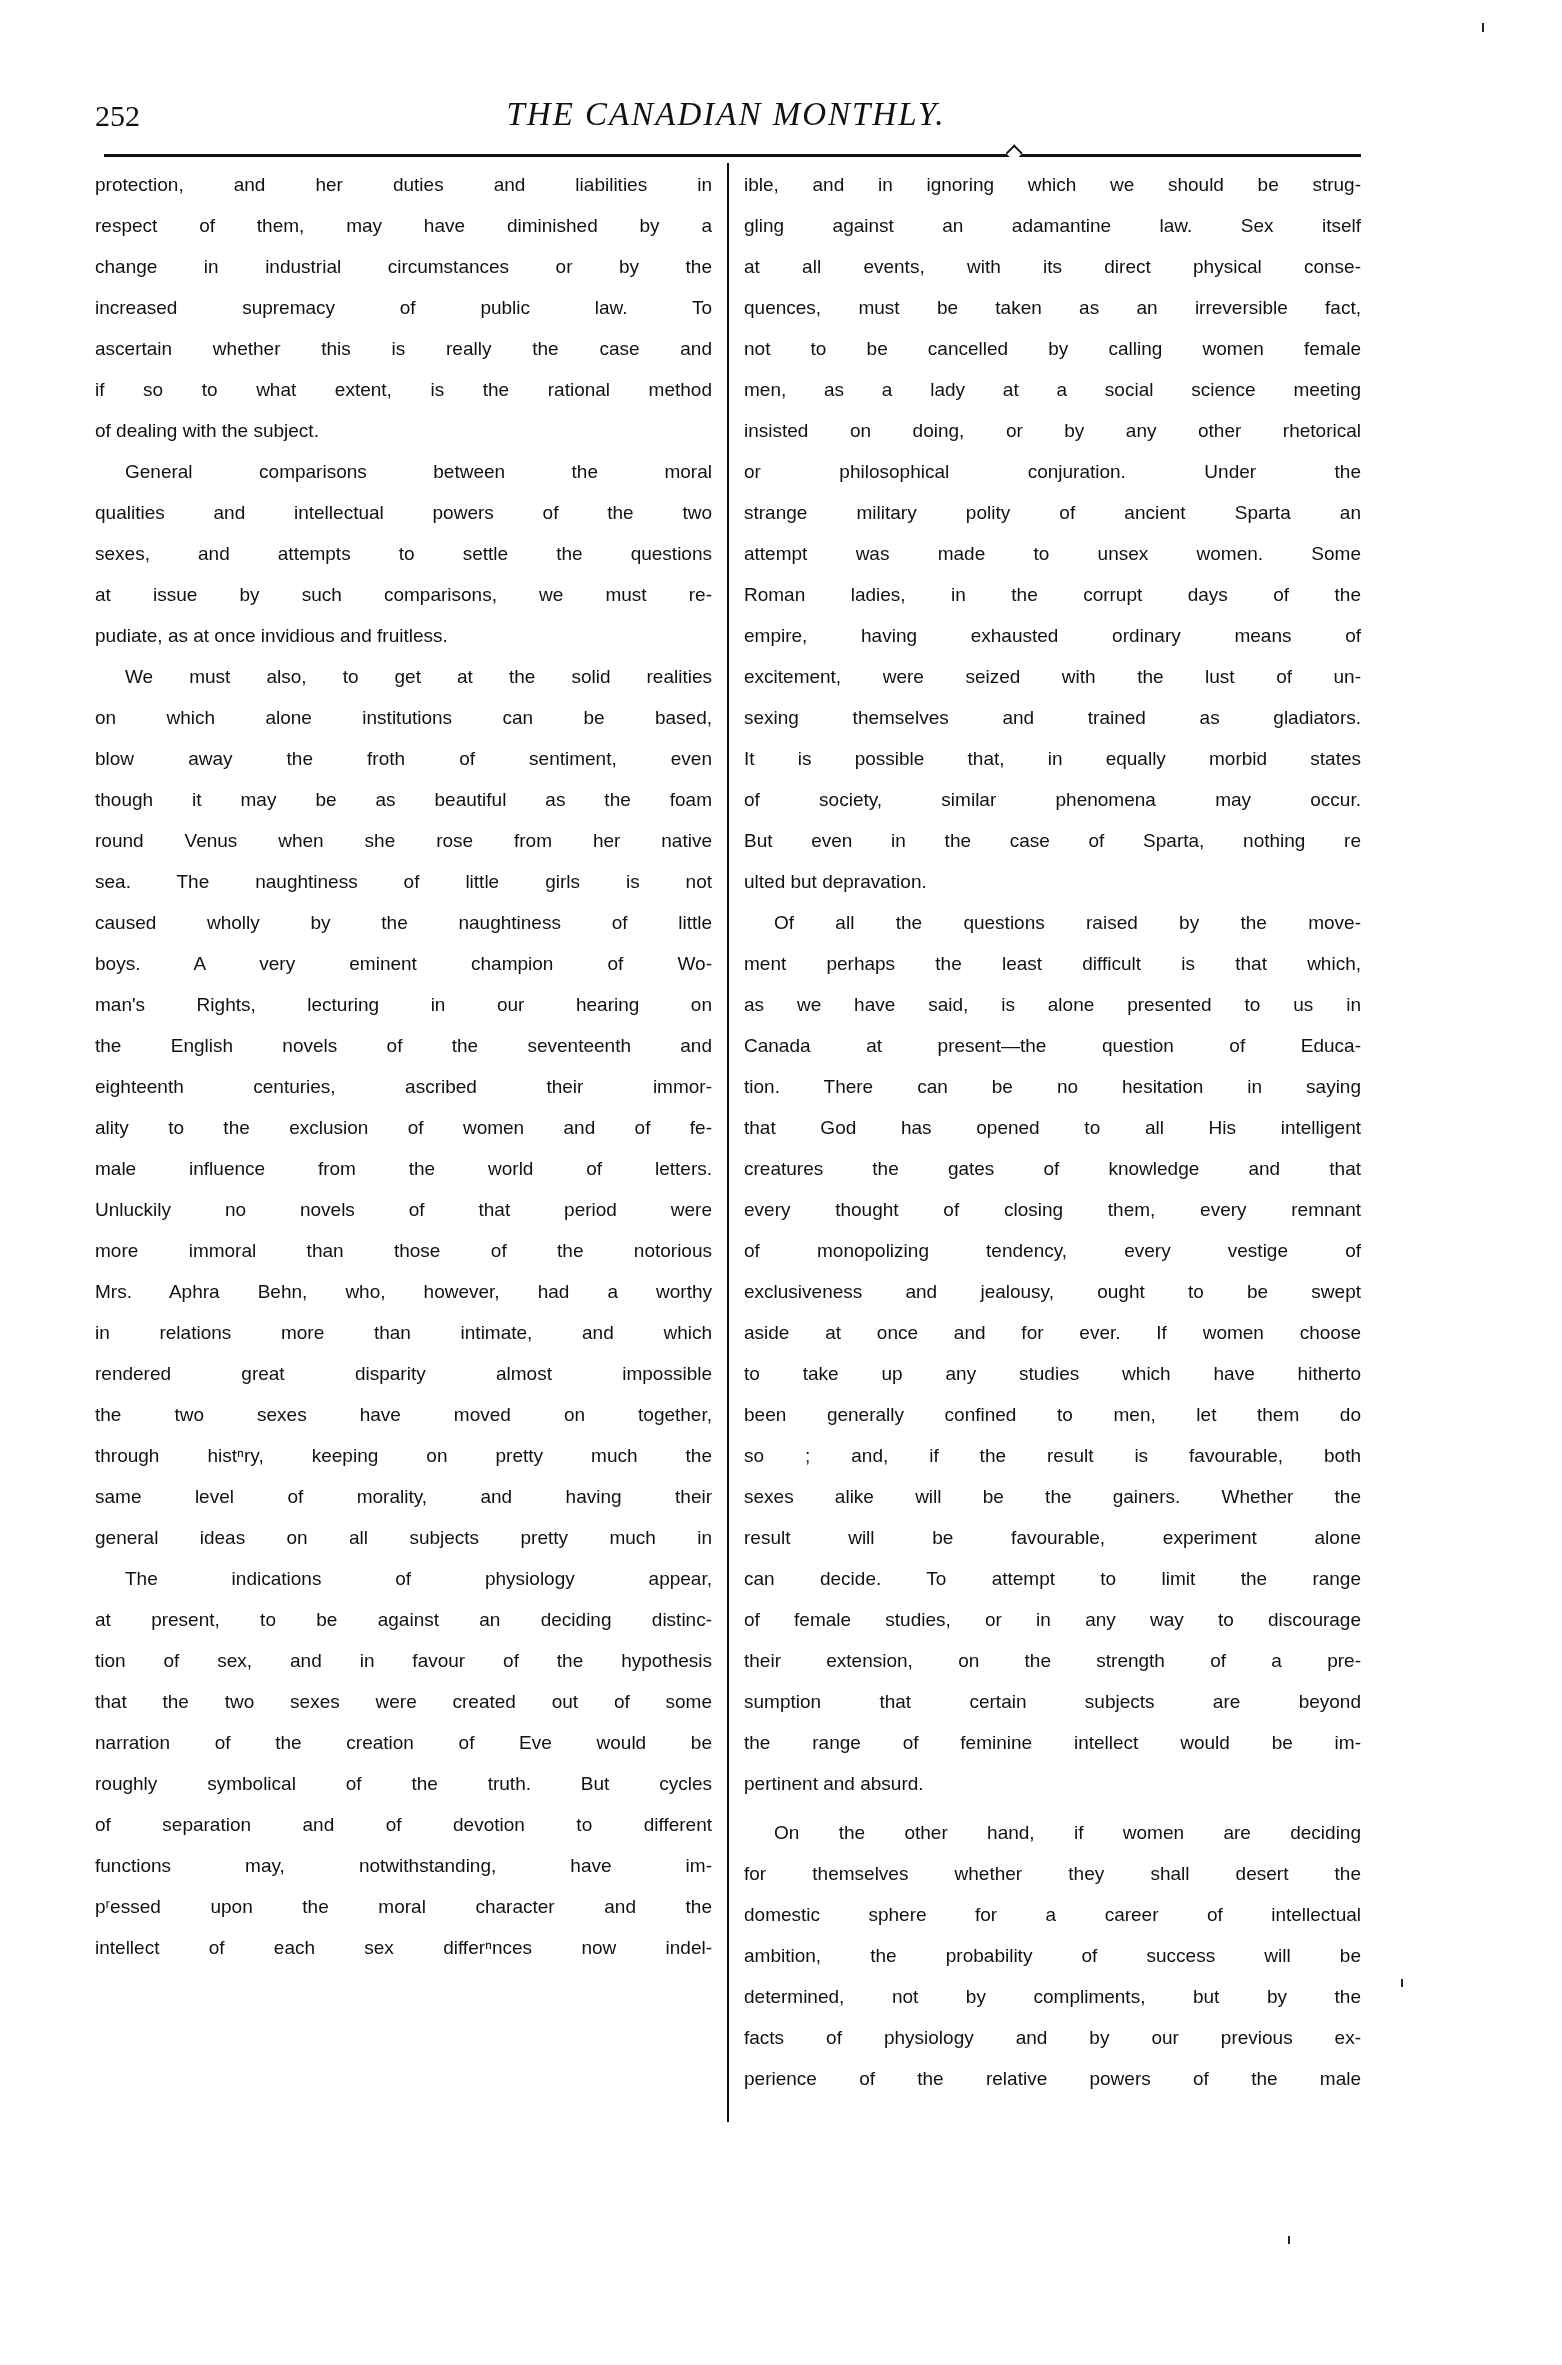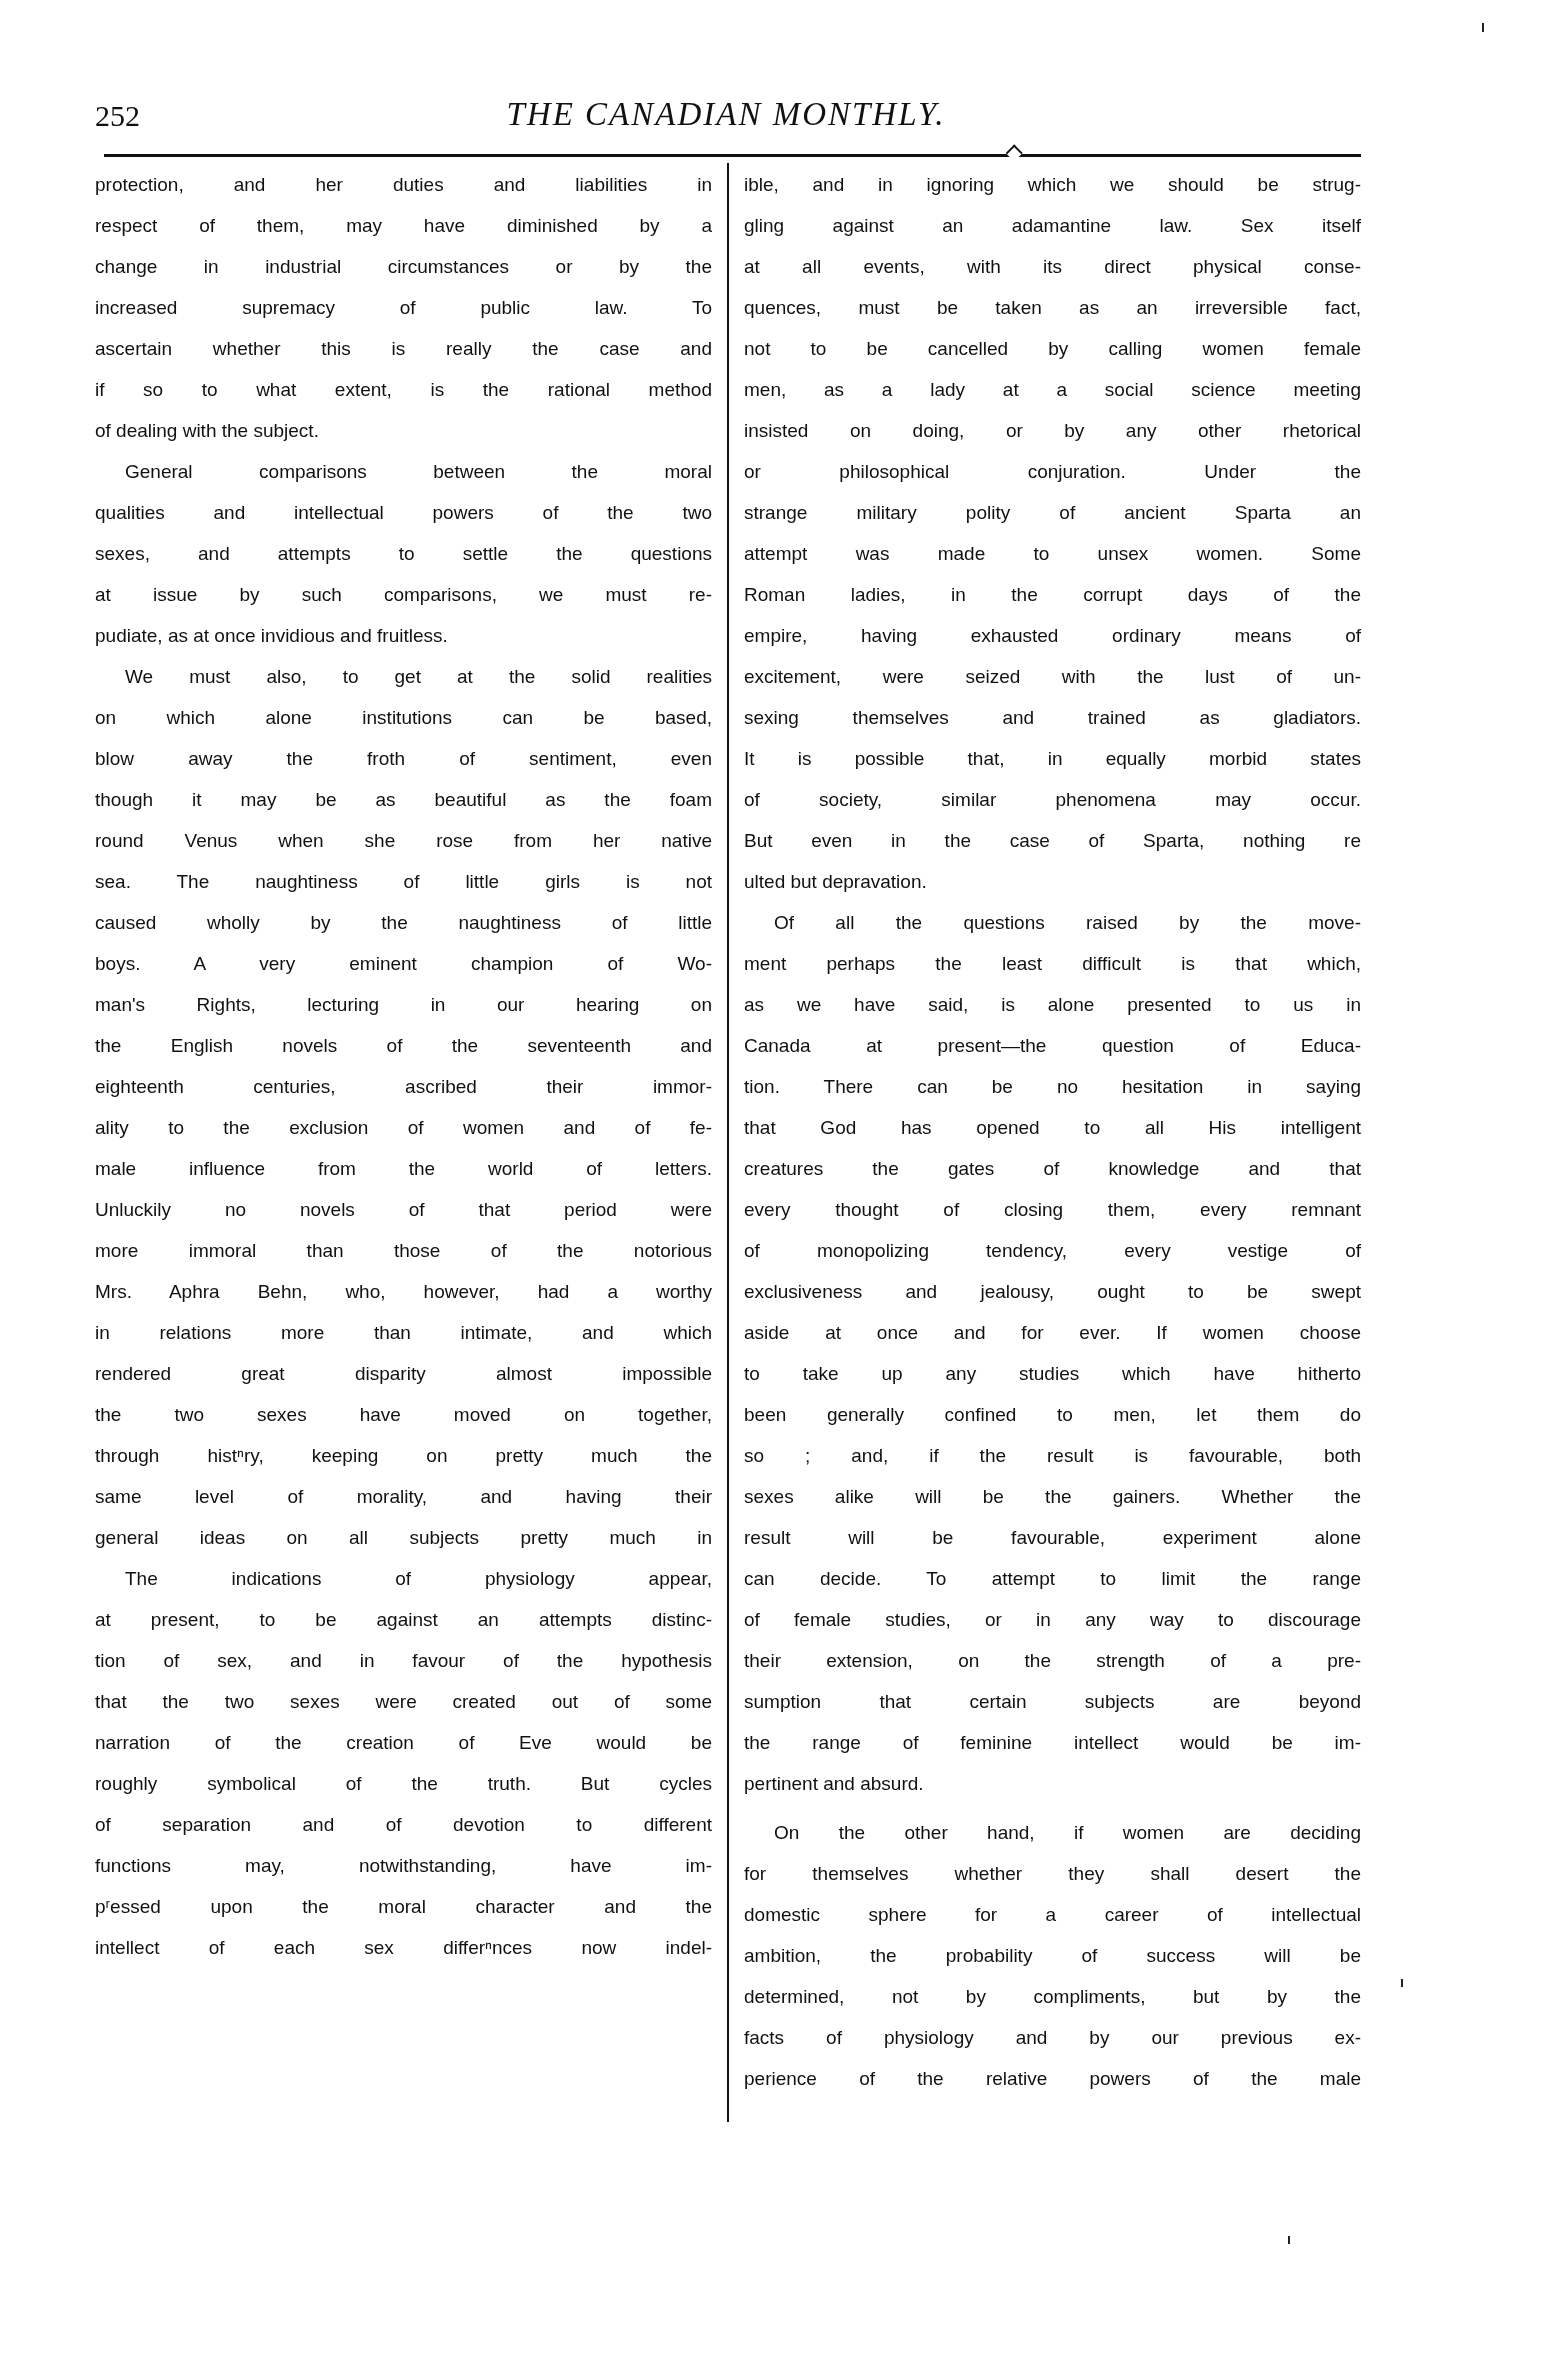--- a/index.html
+++ b/index.html
@@ -78,21 +78,21 @@
       <span class="line">Unluckily no novels of that period were</span>
       <span class="line">more immoral than those of the notorious</span>
       <span class="line">Mrs. Aphra Behn, who, however, had a worthy</span>
       <span class="line">in relations more than intimate, and which</span>
       <span class="line">rendered great disparity almost impossible</span>
       <span class="line">the two sexes have moved on together,</span>
       <span class="line">through histⁿry, keeping on pretty much the</span>
       <span class="line">same level of morality, and having their</span>
       <span class="line">general ideas on all subjects pretty much in</span>
       <span class="line indent">The indications of physiology appear,</span>
-      <span class="line">at present, to be against an attempts distinc-</span>
+      <span class="line">at present, to be against an deciding distinc-</span>
       <span class="line">tion of sex, and in favour of the hypothesis</span>
       <span class="line">that the two sexes were created out of some</span>
       <span class="line">narration of the creation of Eve would be</span>
       <span class="line">roughly symbolical of the truth. But cycles</span>
       <span class="line">of separation and of devotion to different</span>
       <span class="line">functions may, notwithstanding, have im-</span>
       <span class="line">pʳessed upon the moral character and the</span>
       <span class="line">intellect of each sex differⁿnces now indel-</span>
     </div>
   <div class="column-divider"></div>

